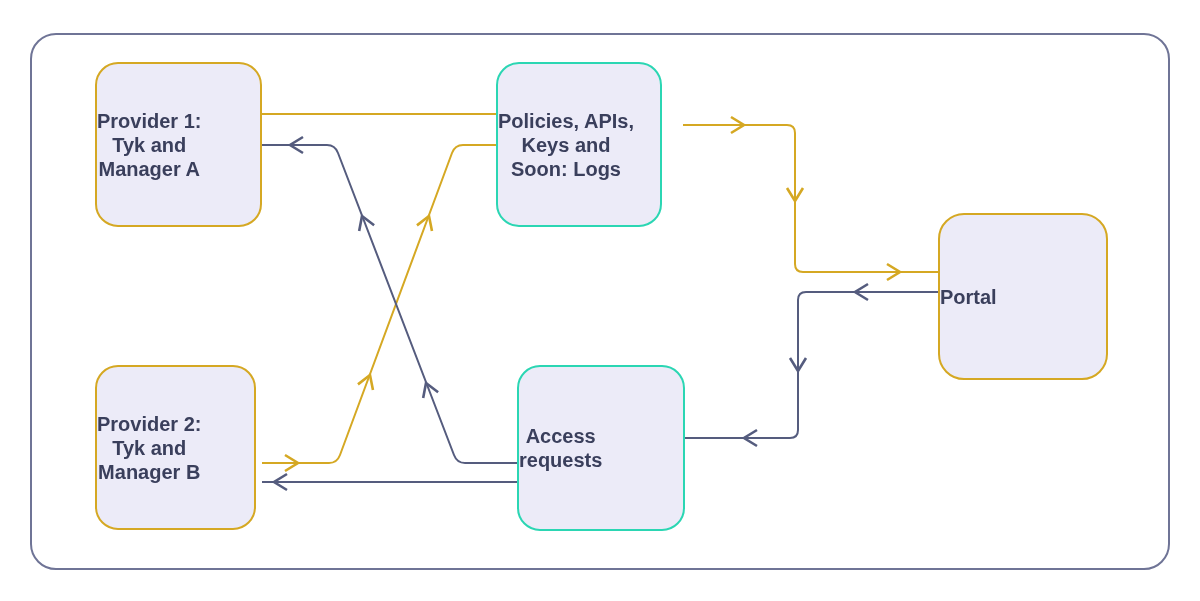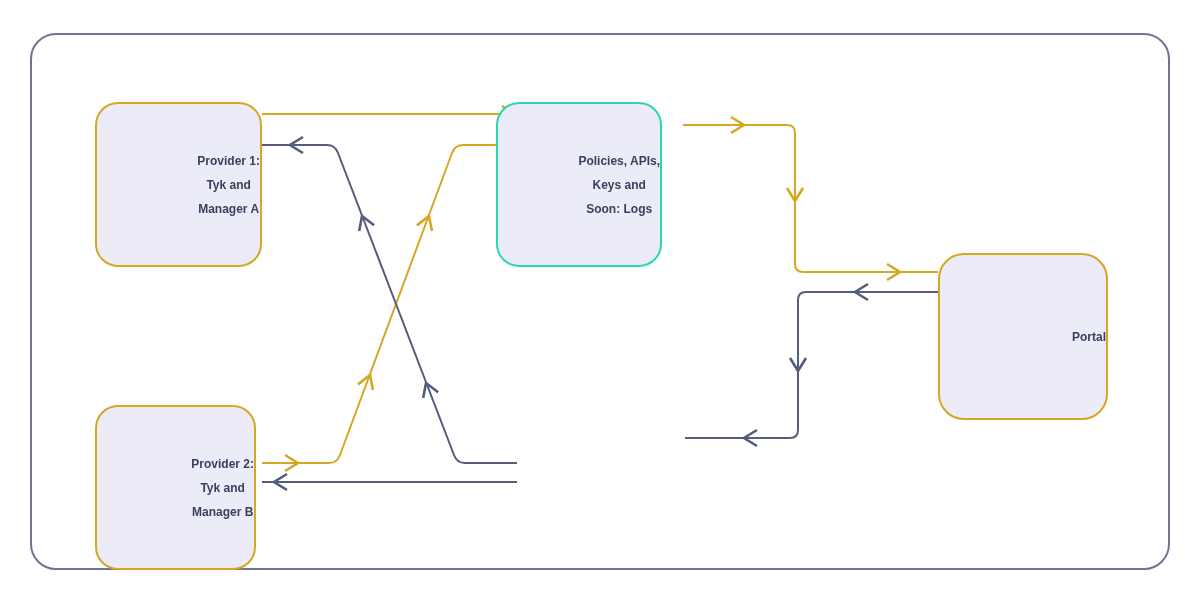--- a/index.html
+++ b/index.html
@@ -46,27 +46,26 @@
     stroke-linejoin: miter;
   }
   .node {
     position: absolute;
     box-sizing: border-box;
     background: #ECEBF8;
     border: 2px solid;
     border-radius: 23px;
     display: flex;
     align-items: center;
-    justify-content: flex-end;
+    justify-content: flex-start;
     text-align: center;
     color: #3A3F5C;
-    font-size: 12px;
+    font-size: 20px;
     font-weight: 600;
     line-height: 24px;
-    margin-top: 40px;
   }
   .node.gold { border-color: #D5A823; }
   .node.teal { border-color: #2BD6B3; }
 </style>
 </head>
 <body>
 
 <div class="canvas">
 
   <div class="frame"></div>
@@ -119,18 +118,21 @@
   </div>
 
   <div class="node gold" style="left:95px; top:365px; width:161px; height:165px;">
     <span>Provider 2:<br>Tyk and<br>Manager B</span>
   </div>
 
   <div class="node teal" style="left:496px; top:62px; width:166px; height:165px;">
     <span>Policies, APIs,<br>Keys and<br>Soon: Logs</span>
   </div>
 
+  <div class="node teal" style="left:517px; top:365px; width:168px; height:166px;">
+    <span>Access<br>requests</span>
+  </div>
 
   <div class="node gold" style="left:938px; top:213px; width:170px; height:167px; border-radius:26px;">
     <span>Portal</span>
   </div>
 
 </div>
 
 </body></html>

